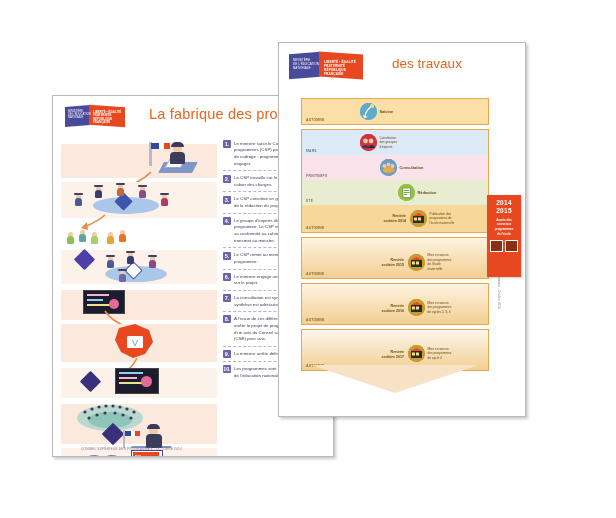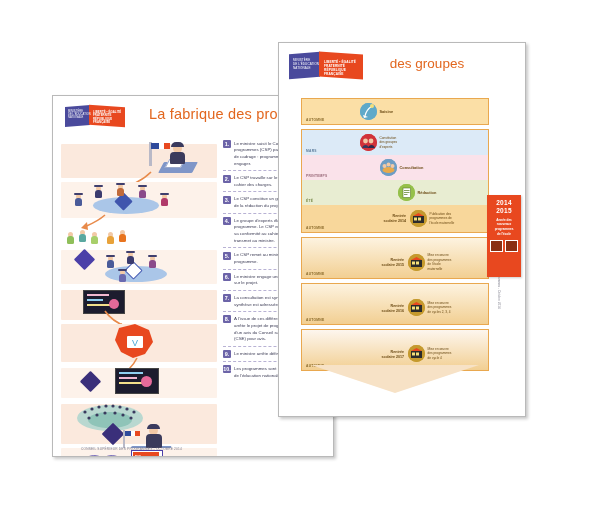--- a/index.html
+++ b/index.html
@@ -560,21 +560,21 @@
         <div class="lt lt-a">MINISTÈRE
 DE L'ÉDUCATION
 NATIONALE</div>
         <div class="lt lt-b">LIBERTÉ • ÉGALITÉ
 FRATERNITÉ
 RÉPUBLIQUE FRANÇAISE</div>
       </div>
     </div>
 
     <div id="cal-title">
-      <div>des groupes</div>
+      <div>des travaux</div>
     </div>
 
     <div id="cal-rows">
 
       <div class="yearblock">
         <div class="ylabel" style="color:#e2671f;">2013</div>
         <div class="mrow" style="height:25px;background:#fbdfa6;">
           <div class="mlabel">AUTOMNE</div>
           <div class="ev" style="left:58px;top:4px;">
             <div class="bullet" style="background:#5fa9c9;">

